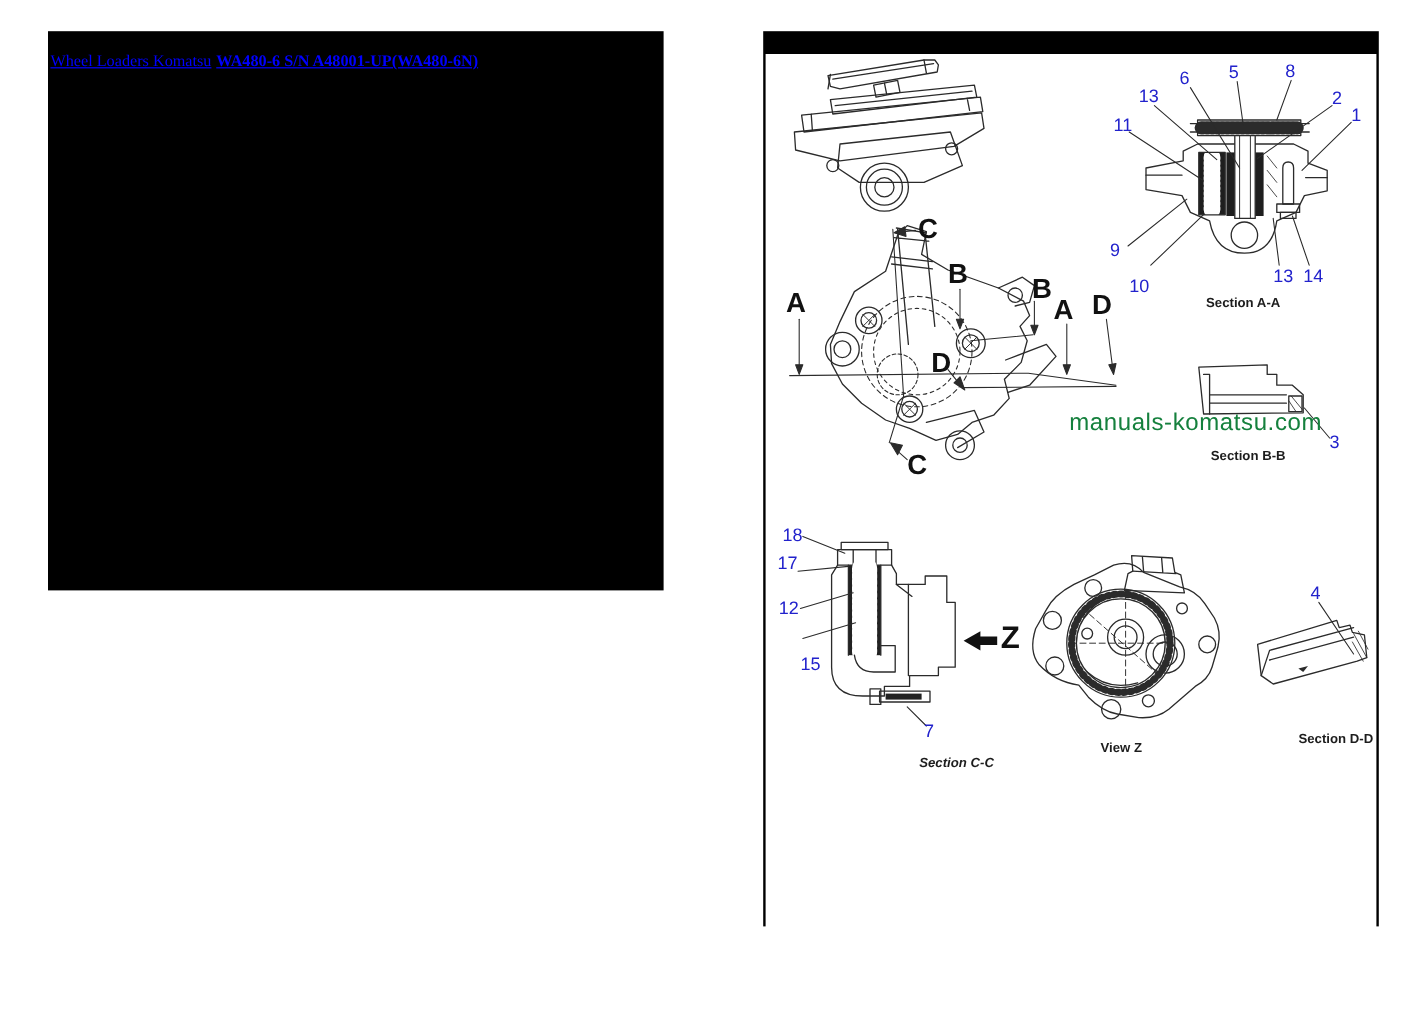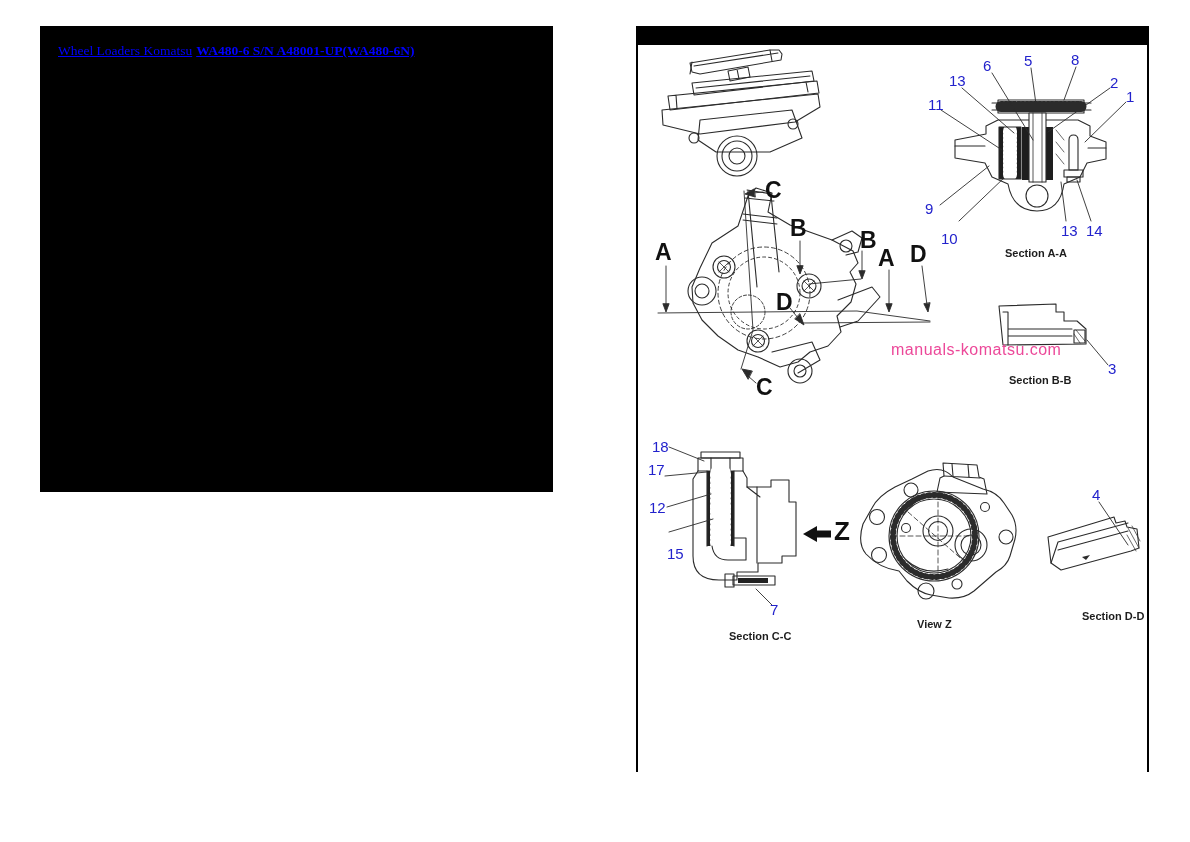--- a/index.html
+++ b/index.html
@@ -1,39 +1,39 @@
 <!DOCTYPE html>
 <html style="--callout-blue: #2222cc; --link-blue: #0000ff;"><head>
 <meta charset="utf-8">
 <style>
   html,body { margin:0; padding:0; background:#ffffff; }
   .page { position:relative; width:1190px; height:842px; background:#ffffff; overflow:hidden;
           font-family:"Liberation Sans", sans-serif; }
 
   
   .left-panel { position:absolute; left:40px; top:26px; width:513px; height:466px; background:#000; }
-  .doc-link { position:absolute; left:18px; top:17px; font-family:"Liberation Serif", serif;
+  .doc-link { position:absolute; left:2px; top:17px; font-family:"Liberation Serif", serif;
               font-size:13.5px; color:var(--link-blue,#0000ff); text-decoration:underline; white-space:nowrap; }
   .doc-link b { margin-left:4px; font-weight:700; }
 
   
   .rp-topbar { position:absolute; left:636px; top:26px; width:513px; height:19px; background:#000; }
   .rp-border { position:absolute; top:45px; width:2px; height:727px; background:#000; }
   .rp-border.left  { left:636px; }
   .rp-border.right { left:1147px; }
 
   .artwork { position:absolute; left:636px; top:45px; }
 
   
   .t { position:absolute; white-space:nowrap; line-height:1; }
   .callout { font-size:15px; color:var(--callout-blue,#2222cc); }
   .view-letter { font-size:23px; font-weight:700; color:#111; }
   .z-letter { font-size:26px; font-weight:700; color:#111; }
   .section-label { font-size:11px; font-weight:700; color:#1d1d1d; }
-  .watermark { font-size:16px; color:#ec4899; letter-spacing:0.5px; }
+  .watermark { font-size:20px; color:#15803d; letter-spacing:0.5px; }
 </style>
 </head>
 <body>
 
 <div class="page">
 
   <div class="left-panel">
     <a href="#" class="doc-link"><span>Wheel Loaders Komatsu</span><b>WA480-6 S/N A48001-UP(WA480-6N)</b></a>
   </div>
 
@@ -210,21 +210,21 @@
       <path d="M1128 528 L1139 548 M1132 526 L1140 541 M1127 535 L1136 551" stroke-width="0.7"></path>
       <path d="M1082 557 L1090 555 L1086 560 Z" fill="#2b2b2b" stroke="none"></path>
       <path d="M1099 502 L1128 545" stroke-width="0.9"></path>
     </g>
   </svg>
 
   <span class="t watermark" style="left:891px; top:342px;">manuals-komatsu.com</span>
 
   <span class="t section-label" style="left:1005px; top:248px;">Section A-A</span>
   <span class="t section-label" style="left:1009px; top:375px;">Section B-B</span>
-  <span class="t section-label" style="left:729px;  top:631px;">Section C-C</span>
+  <span class="t section-label" style="left:766px;  top:631px;font-style:italic;">Section C-C</span>
   <span class="t section-label" style="left:1082px; top:611px;">Section D-D</span>
   <span class="t section-label" style="left:917px;  top:619px;">View Z</span>
 
   <span class="t view-letter" style="left:655px; top:241px;">A</span>
   <span class="t view-letter" style="left:878px; top:247px;">A</span>
   <span class="t view-letter" style="left:790px; top:217px;">B</span>
   <span class="t view-letter" style="left:860px; top:229px;">B</span>
   <span class="t view-letter" style="left:765px; top:179px;">C</span>
   <span class="t view-letter" style="left:756px; top:376px;">C</span>
   <span class="t view-letter" style="left:776px; top:291px;">D</span>

